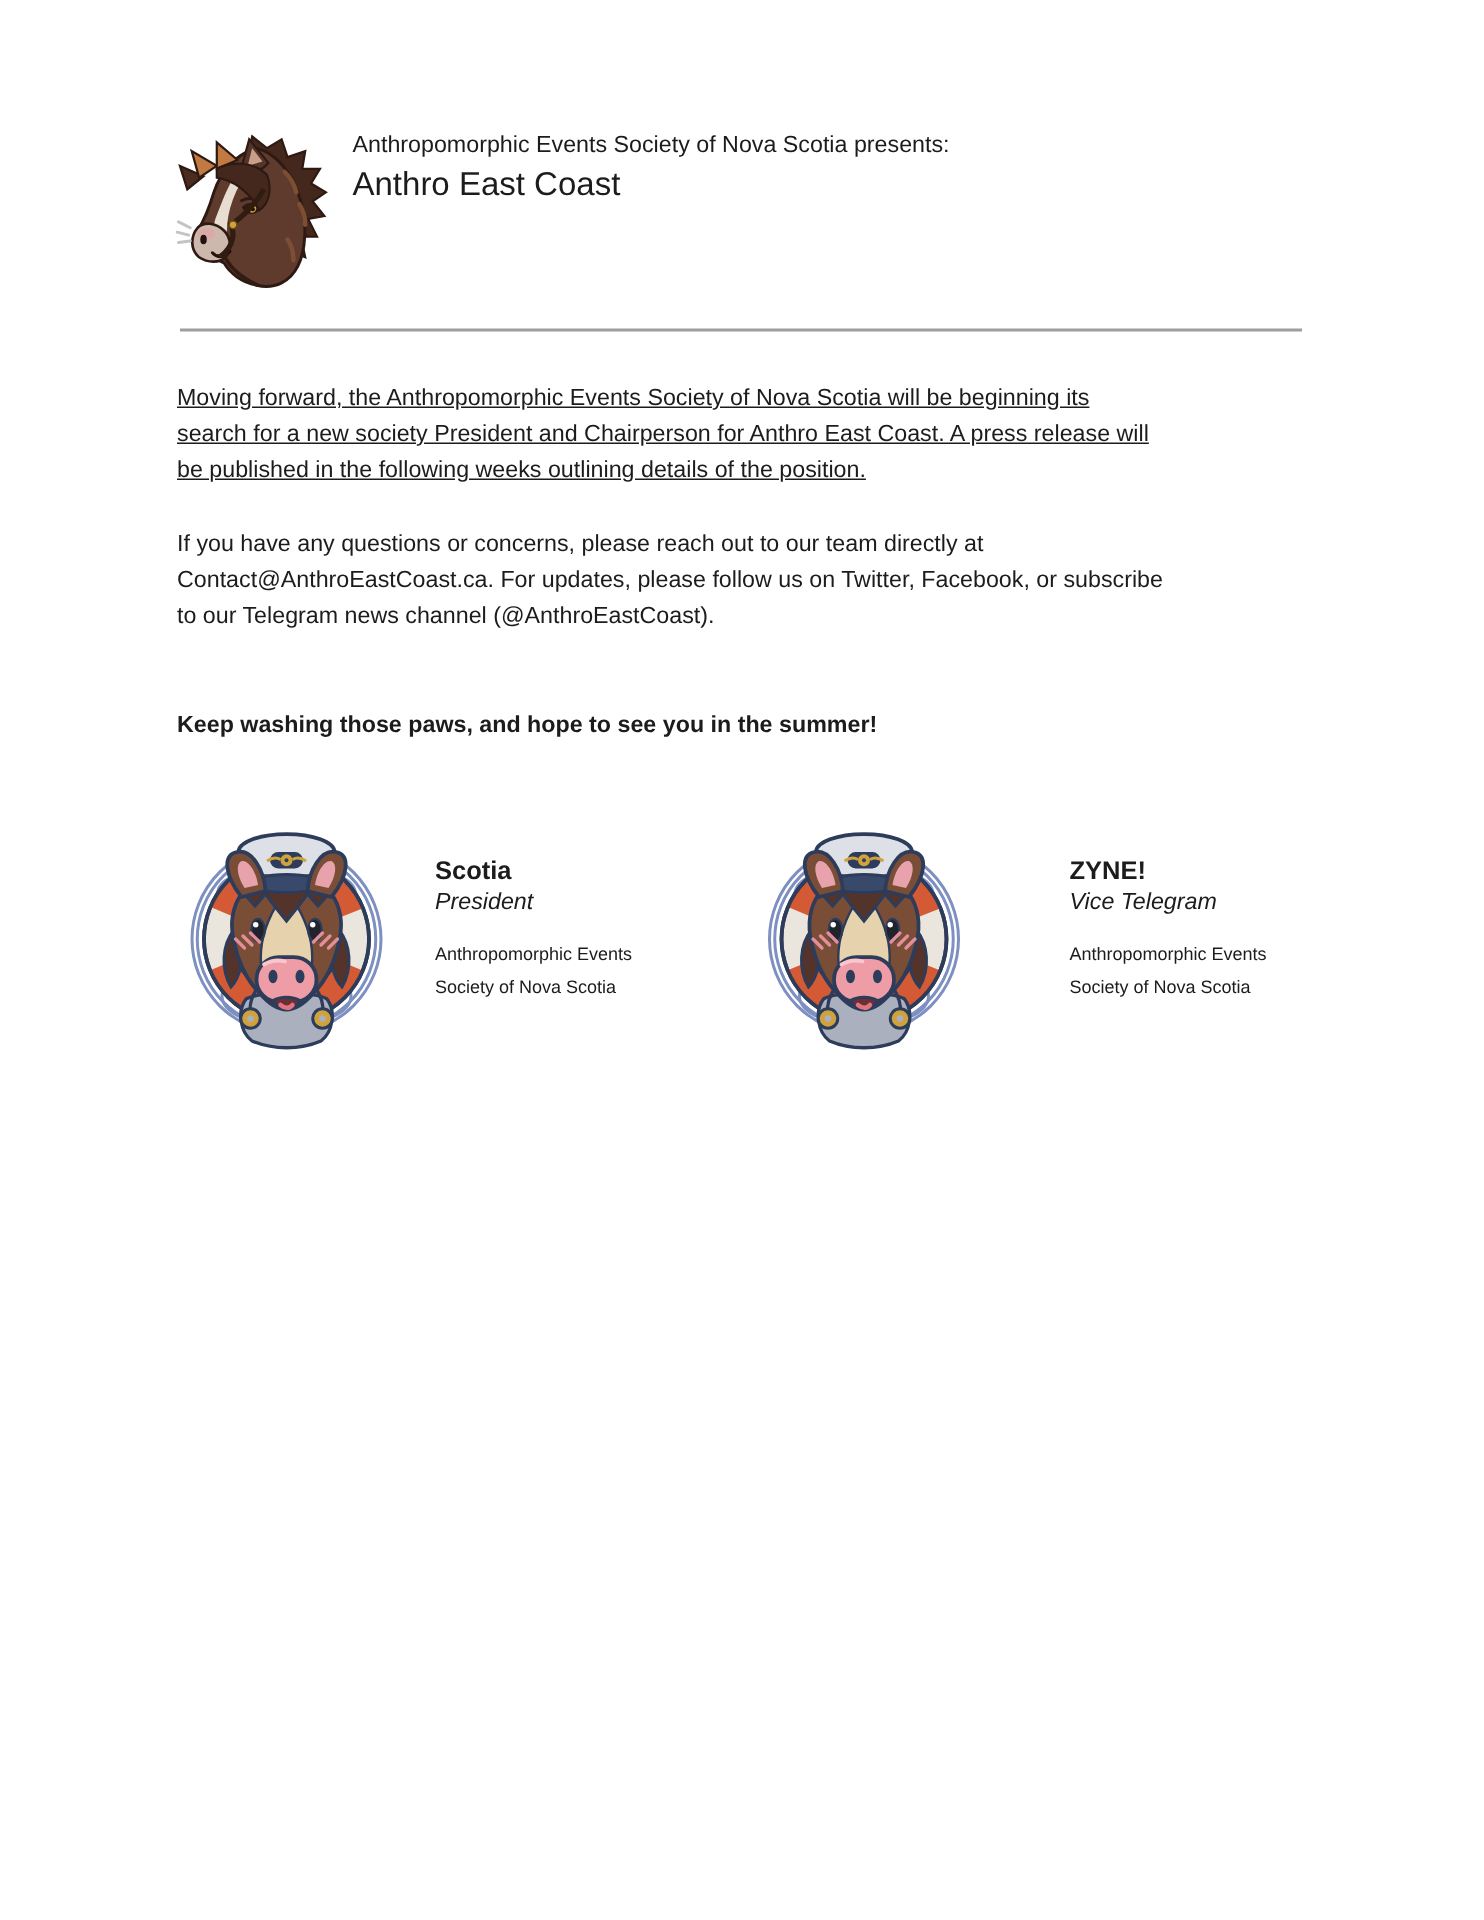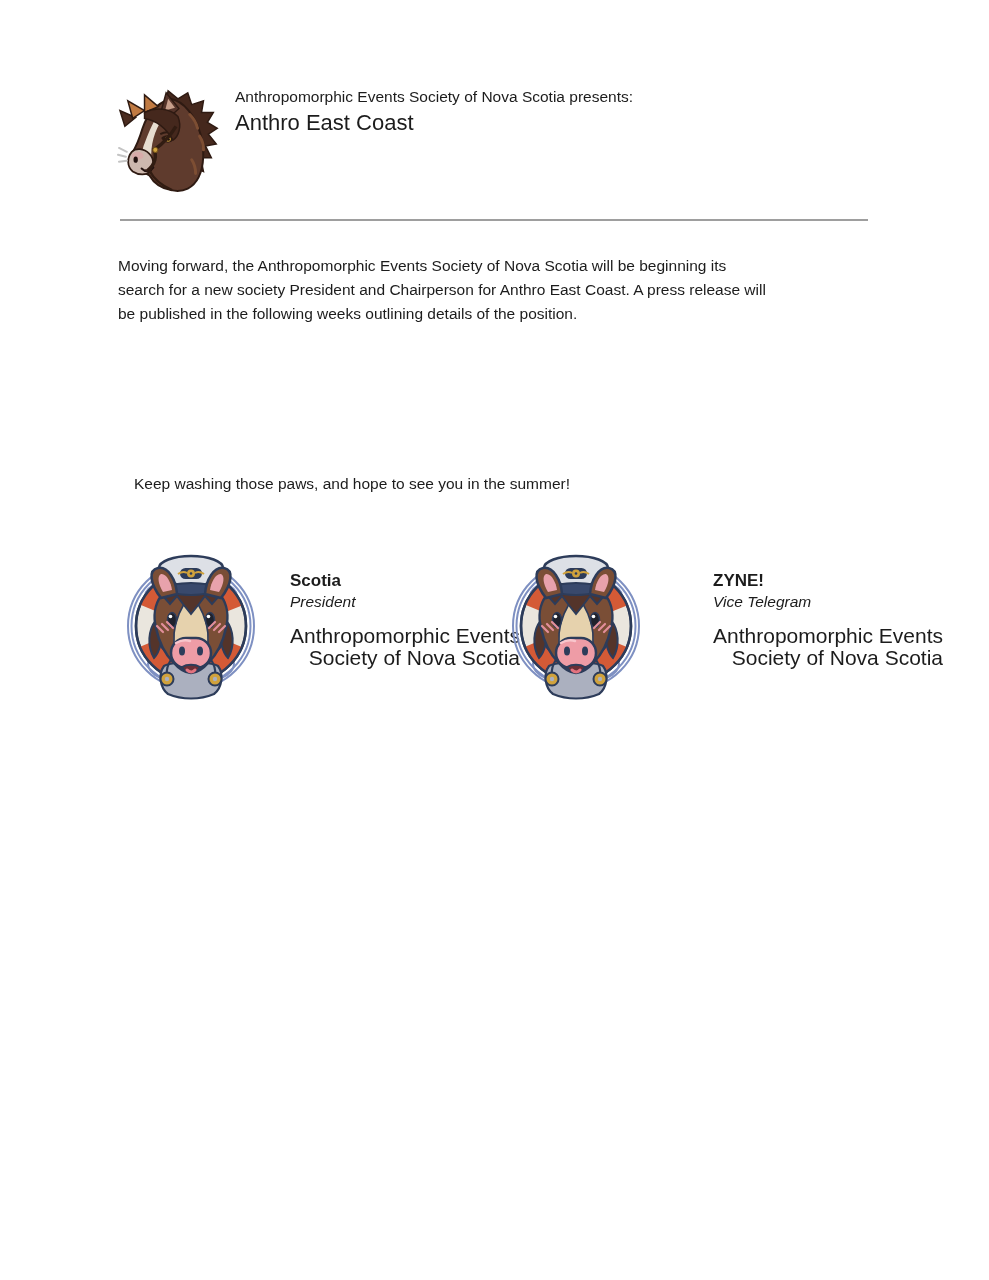--- a/index.html
+++ b/index.html
@@ -6,33 +6,33 @@
   .page{
     position:relative;width:989px;height:1156px;background:#ffffff;
     font-family:"Liberation Sans","DejaVu Sans",sans-serif;color:#1c1c1c;overflow:hidden;
   }
   .abs{position:absolute;}
   .presents{left:235px;top:87px;font-size:15.5px;line-height:20px;}
   .title{left:235px;top:110px;font-size:22px;font-weight:normal;line-height:26px;}
   .subtitle{left:235px;top:170px;font-size:20px;font-weight:bold;line-height:24px;white-space:nowrap;}
   .divider{left:120px;top:219px;width:748px;height:0;border-top:2px solid #9e9e9e;}
   .para{font-size:15.5px;line-height:24px;white-space:pre-line;}
-  .para1{left:118px;top:254px;width:770px;}
+  .para1{left:118px;top:254px;width:770px;text-decoration:underline;}
   .para2{left:118px;top:351px;width:775px;}
-  .closing{left:118px;top:472px;font-size:15.5px;font-weight:normal;line-height:24px;margin-left:16px;}
+  .closing{left:118px;top:472px;font-size:15.5px;font-weight:bold;line-height:24px;}
   .logo{left:117px;top:87px;width:114px;height:112px;}
   .badge{top:544px;width:150px;height:158px;}
   .badge-atlas{left:116px;}
   .badge-zyne{left:501px;}
   .sigtext{top:571px;width:230px;}
   .sig-atlas{left:290px;}
   .sig-zyne{left:713px;}
   .sig-name{font-size:17px;font-weight:bold;line-height:19px;}
   .sig-role{font-size:15.5px;font-style:italic;line-height:20px;margin-top:2px;}
-  .sig-org{font-size:21px;line-height:22px;margin-top:13px;white-space:pre-line;text-align:right;}
+  .sig-org{font-size:12px;line-height:22px;margin-top:13px;white-space:pre-line;}
   .footer{right:118px;top:1199px;font-size:15.5px;line-height:20px;}
   svg{display:block;}
 </style>
 </head>
 <body>
 
 <svg width="0" height="0" style="position:absolute" aria-hidden="true">
   <defs>
     <symbol id="badge-symbol" viewBox="0 0 150 158">
 
@@ -154,20 +154,23 @@
   </svg>
 
   <div class="abs presents">Anthropomorphic Events Society of Nova Scotia presents:</div>
   <div class="abs title">Anthro East Coast</div>
 
   <div class="abs divider"></div>
 
   <div class="abs para para1">Moving forward, the Anthropomorphic Events Society of Nova Scotia will be beginning its
 search for a new society President and Chairperson for Anthro East Coast. A press release will
 be published in the following weeks outlining details of the position.</div>
+  <div class="abs para para2">If you have any questions or concerns, please reach out to our team directly at
+Contact@AnthroEastCoast.ca. For updates, please follow us on Twitter, Facebook, or subscribe
+to our Telegram news channel (@AnthroEastCoast).</div>
   <div class="abs closing">Keep washing those paws, and hope to see you in the summer!</div>
 
   <svg class="abs badge badge-atlas" viewBox="0 0 150 158">
     <use href="#badge-symbol"></use>
   </svg>
   <div class="abs sigtext sig-atlas">
     <div class="sig-name">Scotia</div>
     <div class="sig-role">President</div>
     <div class="sig-org">Anthropomorphic Events
 Society of Nova Scotia</div>

